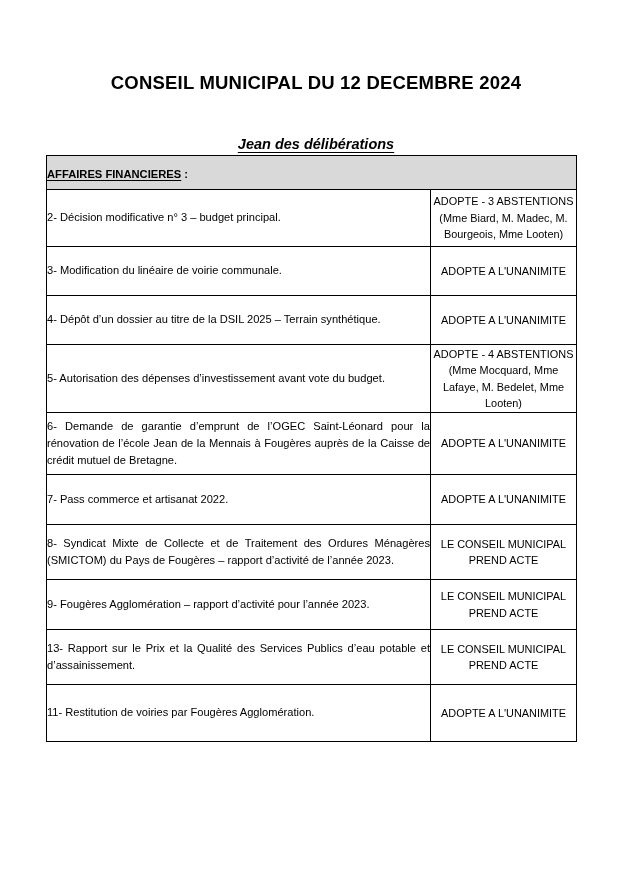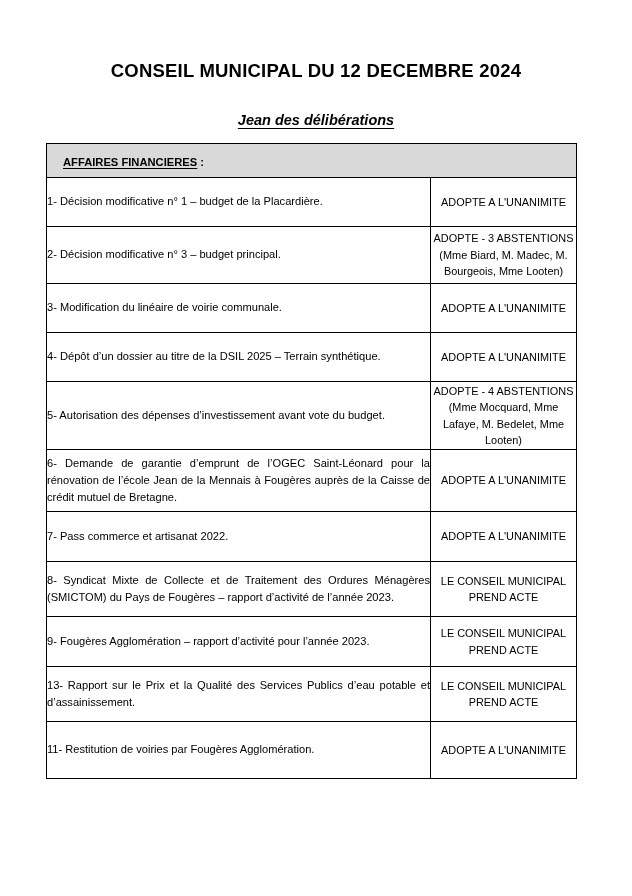--- a/index.html
+++ b/index.html
@@ -18,21 +18,21 @@
     position: relative;
     width: 632px;
     height: 896px;
     box-sizing: border-box;
   }
   .doc-title {
     text-align: center;
     font-size: 18.5px;
     font-weight: bold;
     letter-spacing: 0.2px;
-    margin: 4px;
+    margin: 16px;
     padding-top: 56px;
     line-height: 1.2;
   }
   .doc-subtitle {
     text-align: center;
     font-size: 14.5px;
     font-style: italic;
     font-weight: bold;
     text-decoration: underline;
     text-underline-offset: 3px;
@@ -63,21 +63,20 @@
     padding: 0 8px;
   }
   .header-label {
     font-size: 11.2px;
     font-weight: bold;
     display: inline;
   }
   .header-label .u {
     text-decoration: underline;
     text-underline-offset: 2px;
-    padding-left: 16px;
   }
   .col-subject {
     width: 384px;
   }
   .col-result {
     width: 146px;
   }
   td.subject {
     padding: 6px 8px 6px 7px;
     font-size: 11.1px;
@@ -121,24 +120,20 @@
         <col class="col-subject">
         <col class="col-result">
       </colgroup>
       <tbody>
         <tr class="header-row">
           <td colspan="2">
             <span class="header-label"><span class="u">AFFAIRES FINANCIERES</span><span> :</span></span>
           </td>
         </tr>
 
-        <tr class="r1">
-          <td class="subject single">1- Décision modificative n° 1 – budget de la Placardière.</td>
-          <td class="result">ADOPTE A L'UNANIMITE</td>
-        </tr>
 
         <tr class="r2">
           <td class="subject single">2- Décision modificative n° 3 – budget principal.</td>
           <td class="result">ADOPTE - 3 ABSTENTIONS (Mme Biard, M. Madec, M. Bourgeois, Mme Looten)</td>
         </tr>
 
         <tr class="r3">
           <td class="subject single">3- Modification du linéaire de voirie communale.</td>
           <td class="result">ADOPTE A L'UNANIMITE</td>
         </tr>

